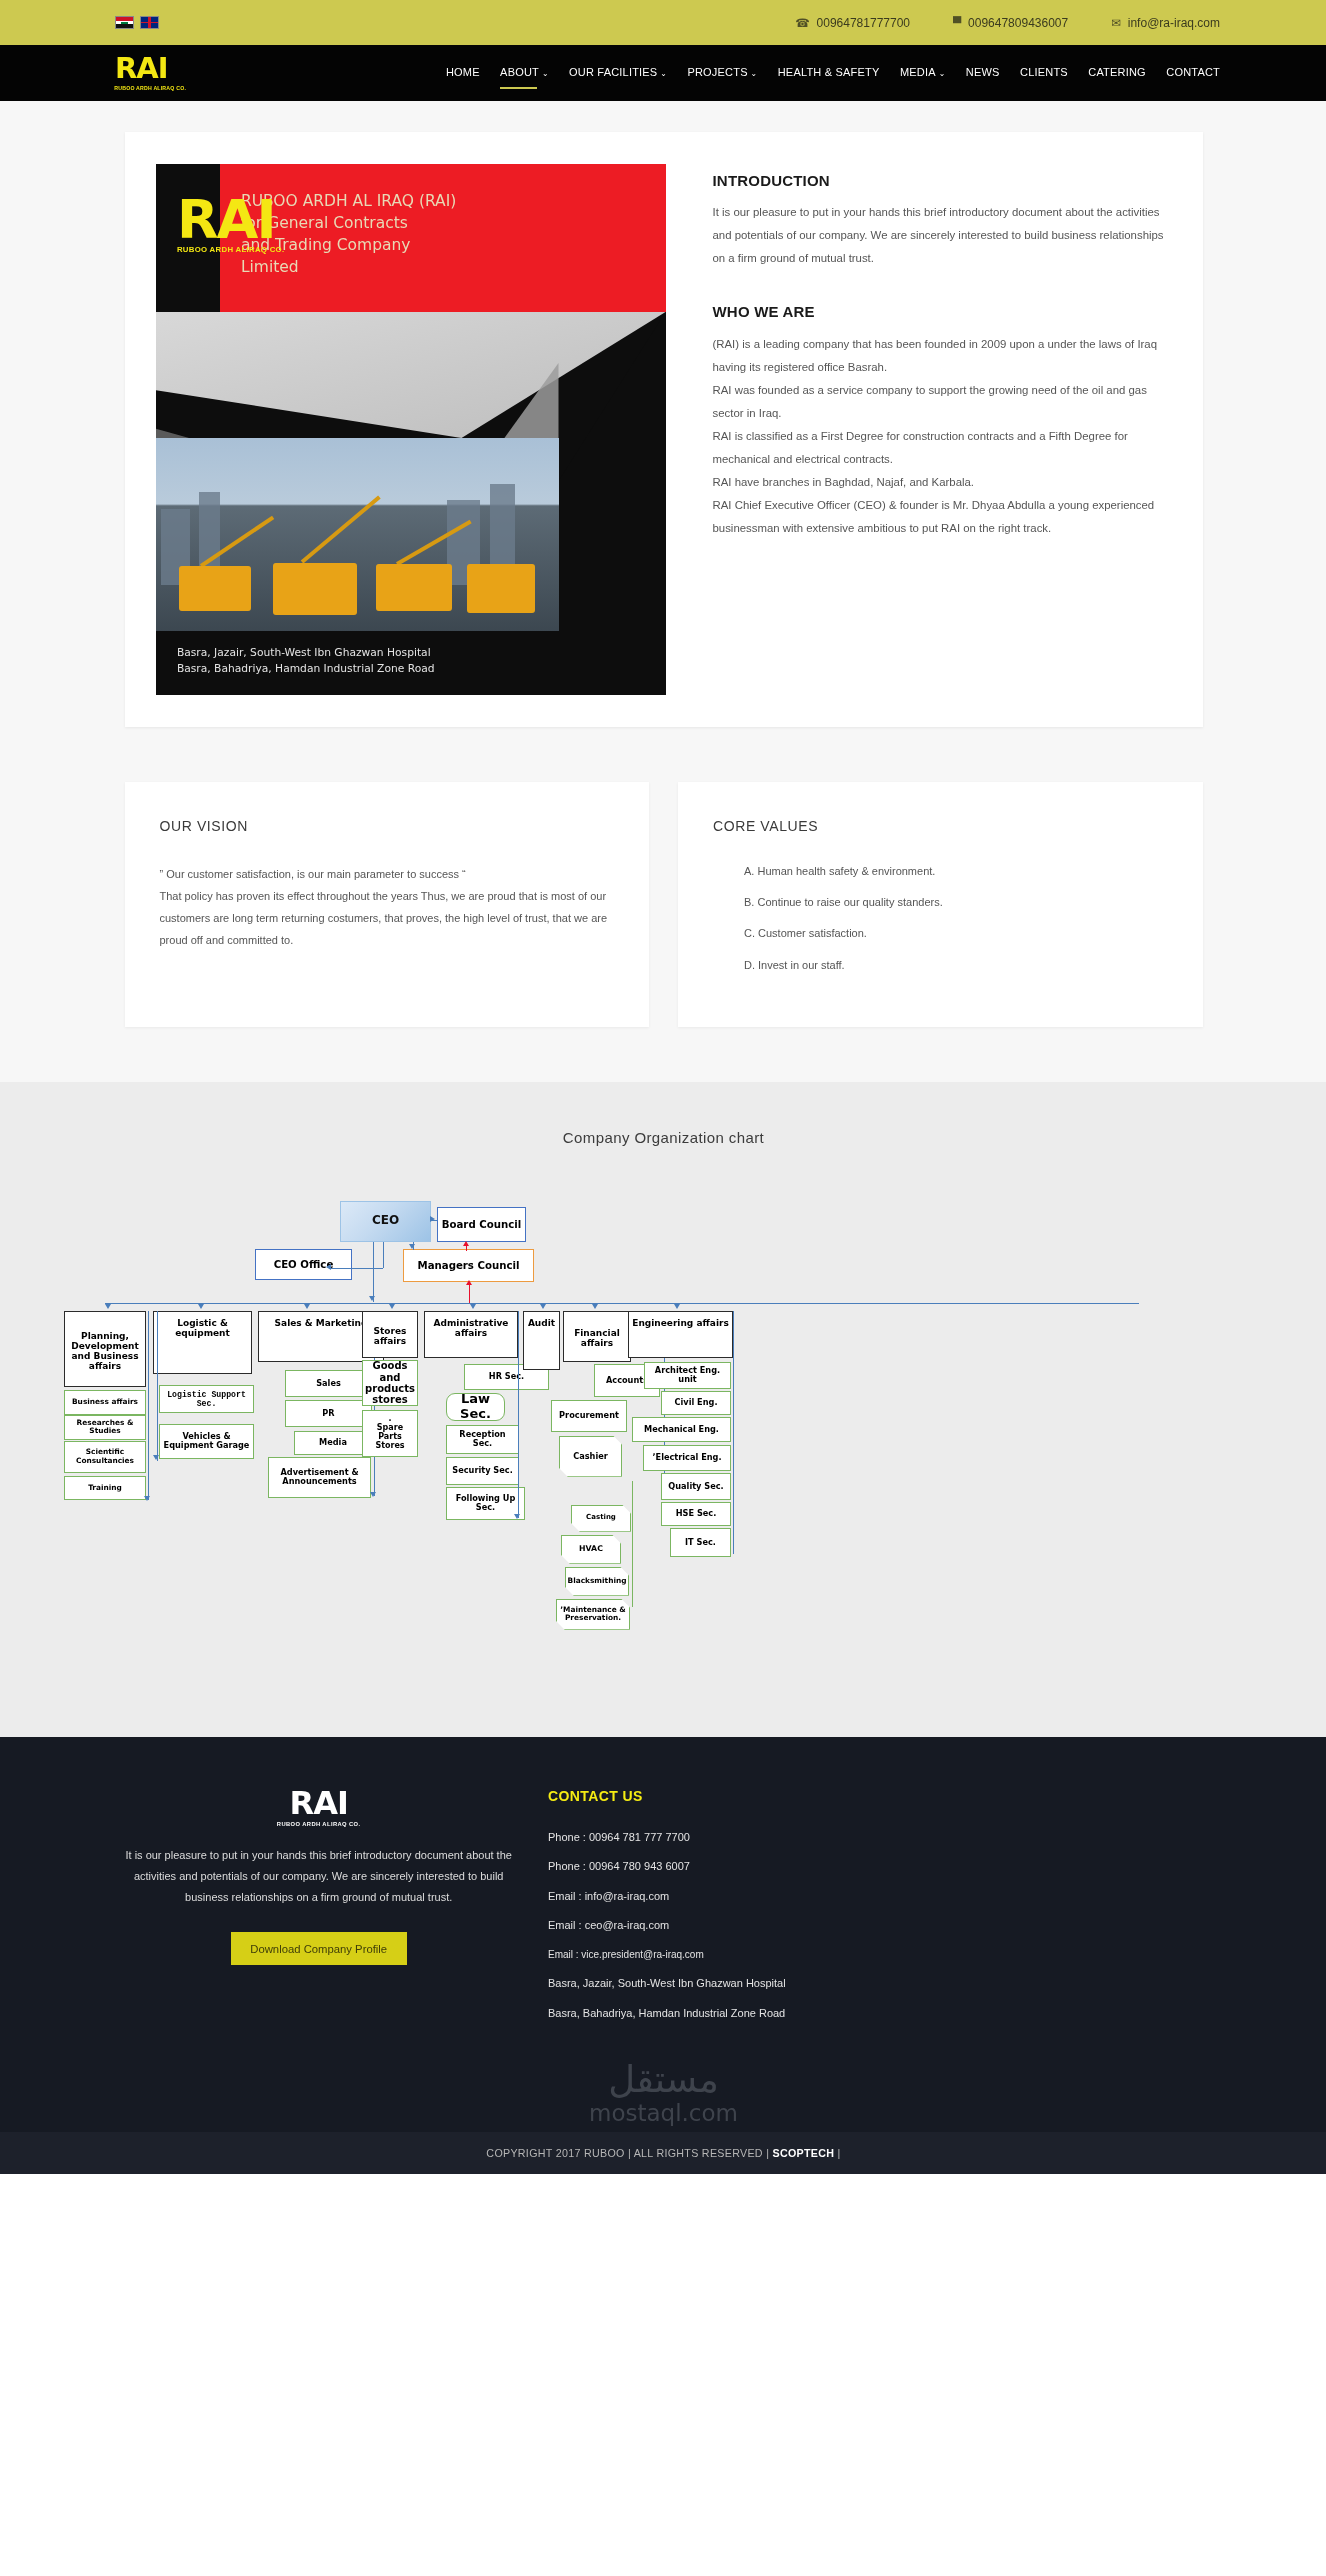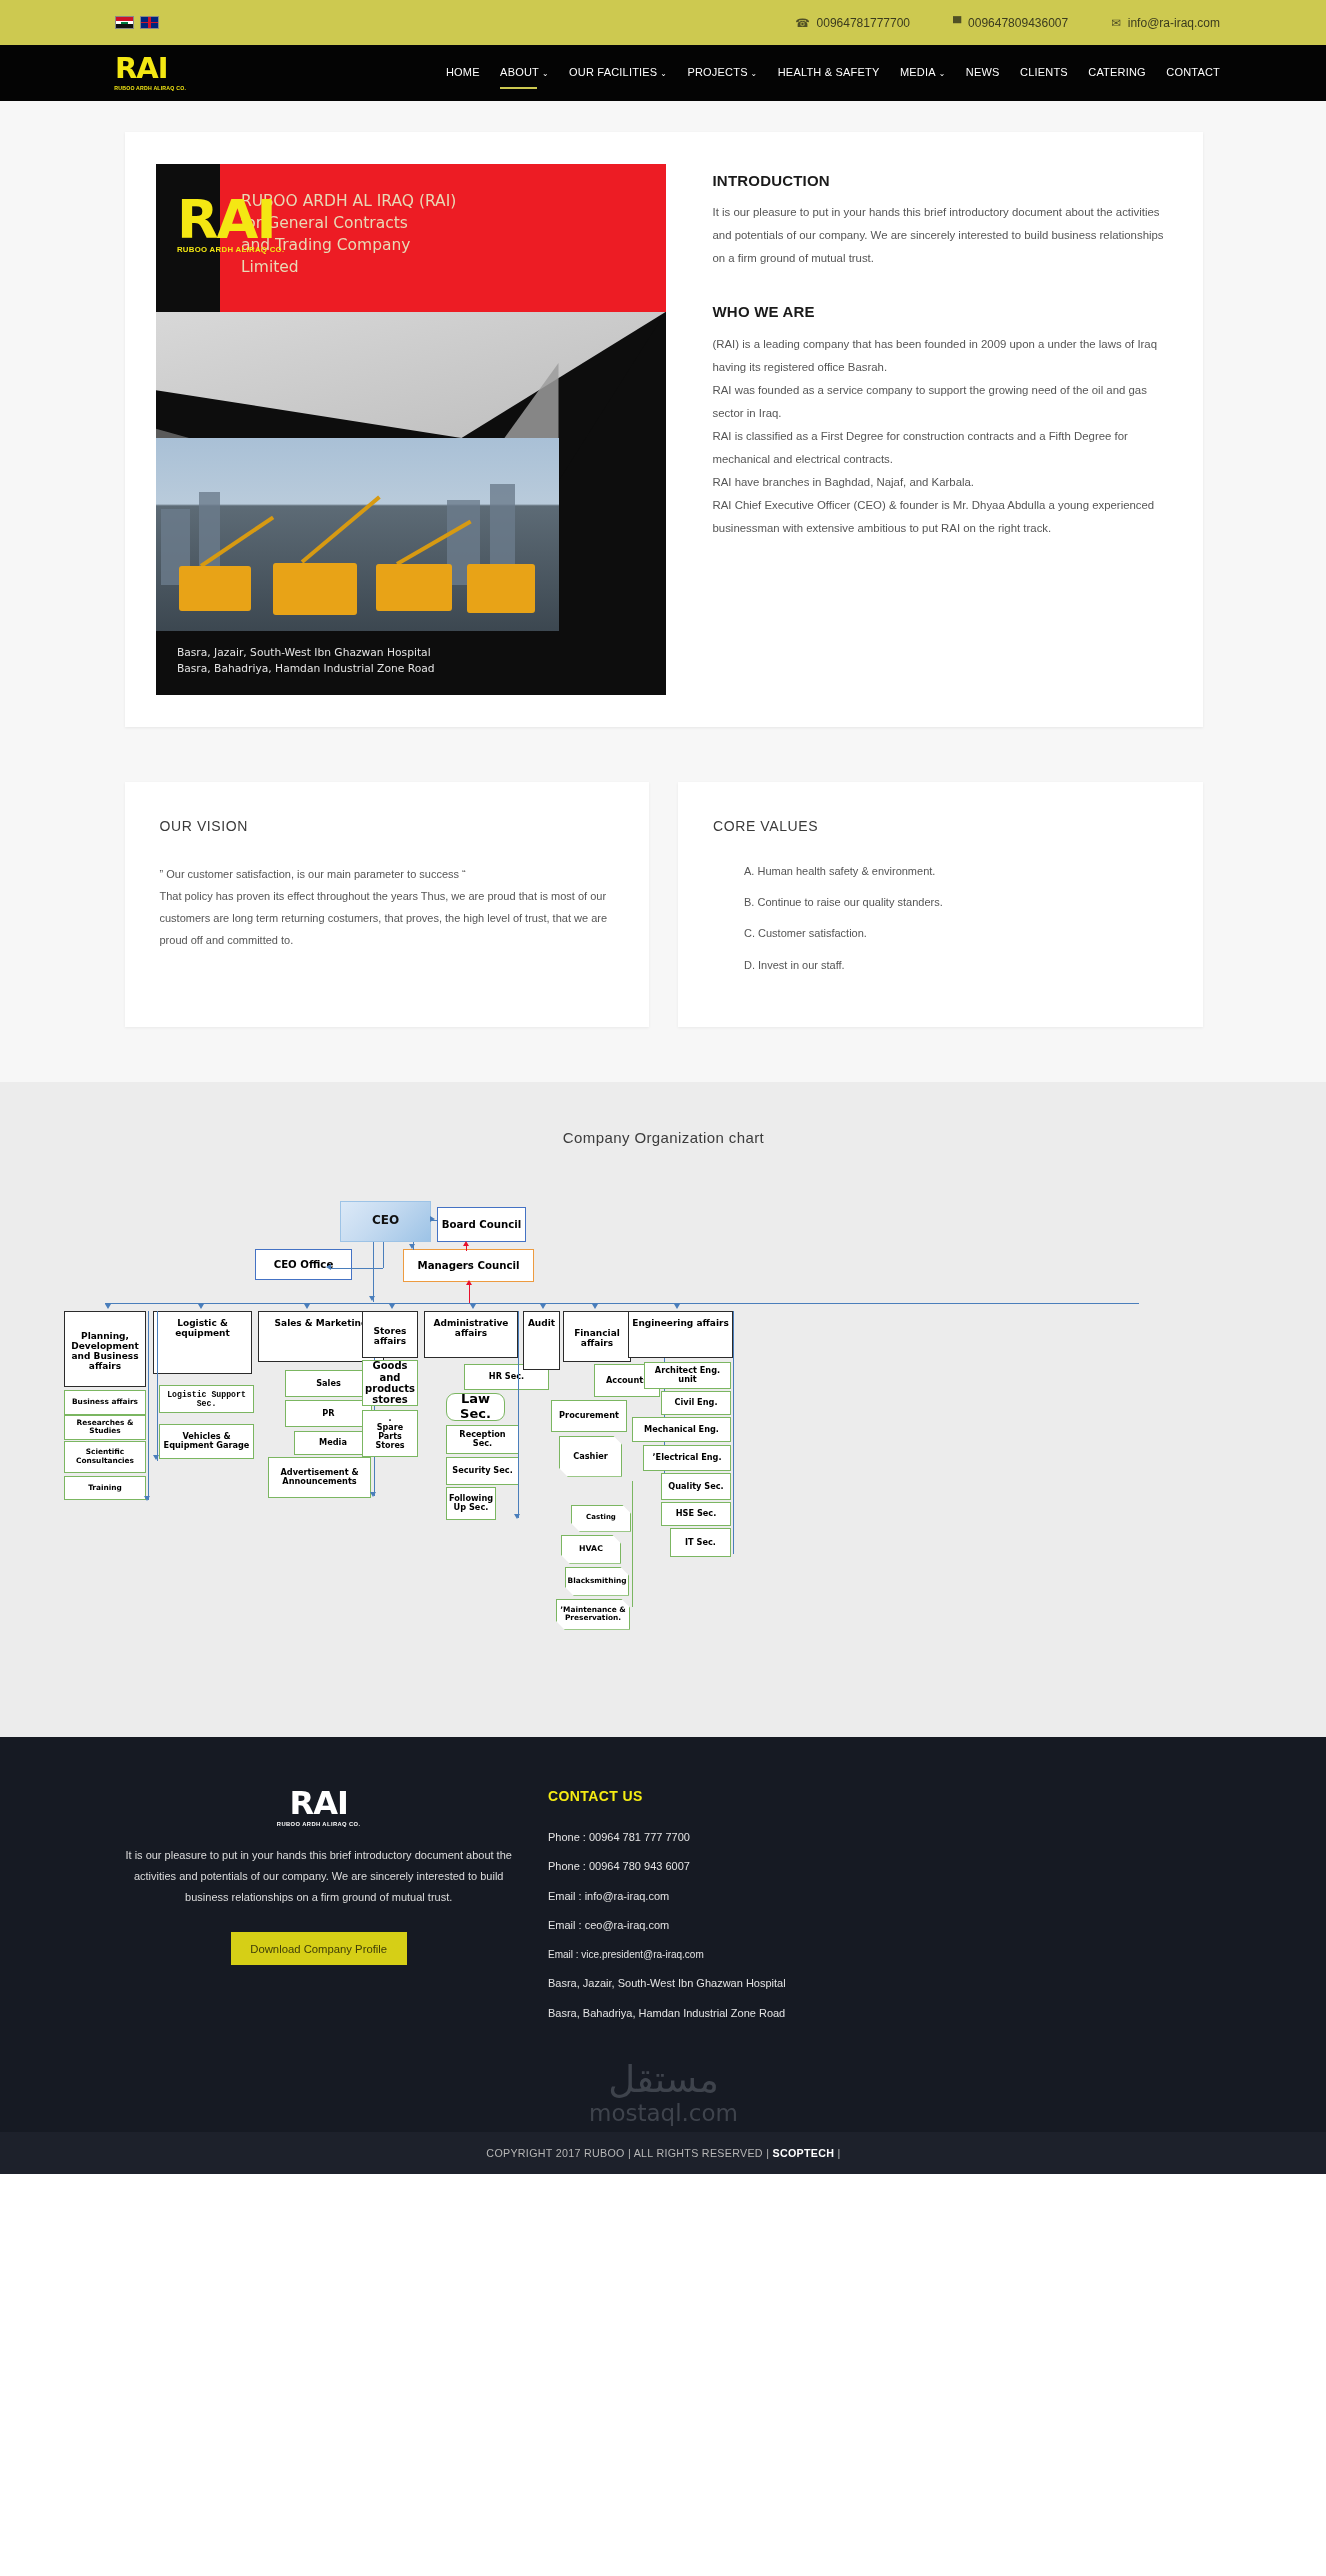--- a/index.html
+++ b/index.html
@@ -440,21 +440,21 @@
       <div class="ob dark" style="left:362px;top:118px;width:56px;height:47px;font-size:9px;align-items:center;">Stores affairs</div>
       <div class="ob green" style="left:362px;top:167px;width:56px;height:46px;font-size:10px;">Goods and products stores</div>
       <div class="ob green" style="left:362px;top:217px;width:56px;height:47px;font-size:8px;white-space:pre-line;">.
 Spare Parts Stores</div>
 
       <div class="ob dark" style="left:424px;top:118px;width:94px;height:47px;font-size:9px;align-items:flex-start;">Administrative affairs</div>
       <div class="ob green" style="left:446px;top:171px;width:85px;height:26px;font-size:8.2px;margin-left:18px;">HR Sec.</div>
       <div class="ob green" style="left:446px;top:200px;width:59px;height:28px;font-size:13px;border-radius:9px;">Law  Sec.</div>
       <div class="ob green" style="left:446px;top:232px;width:73px;height:29px;font-size:8.2px;">Reception Sec.</div>
       <div class="ob green" style="left:446px;top:264px;width:73px;height:28px;font-size:8.2px;">Security Sec.</div>
-      <div class="ob green" style="left:446px;top:294px;width:50px;height:33px;font-size:8.2px;">Following Up Sec.</div>
+      <div class="ob green" style="left:446px;top:294px;width:79px;height:33px;font-size:8.2px;">Following Up Sec.</div>
       <div class="ln v" style="left:518px;top:118px;height:207px;"></div>
       <div class="arr down" style="left:514px;top:321px;"></div>
 
       <div class="ob dark" style="left:523px;top:118px;width:37px;height:59px;font-size:9px;align-items:flex-start;">Audit</div>
 
       <div class="ob dark" style="left:563px;top:118px;width:68px;height:51px;font-size:9px;align-items:center;">Financial affairs</div>
       <div class="ob green" style="left:594px;top:171px;width:66px;height:33px;font-size:8.2px;">Accounts</div>
       <div class="ob green" style="left:551px;top:207px;width:76px;height:32px;font-size:8.2px;">Procurement</div>
       <div class="ob notch" style="left:559px;top:243px;width:63px;height:41px;font-size:8.2px;">Cashier</div>
       <div class="ln v" style="left:664px;top:118px;height:170px;"></div>

